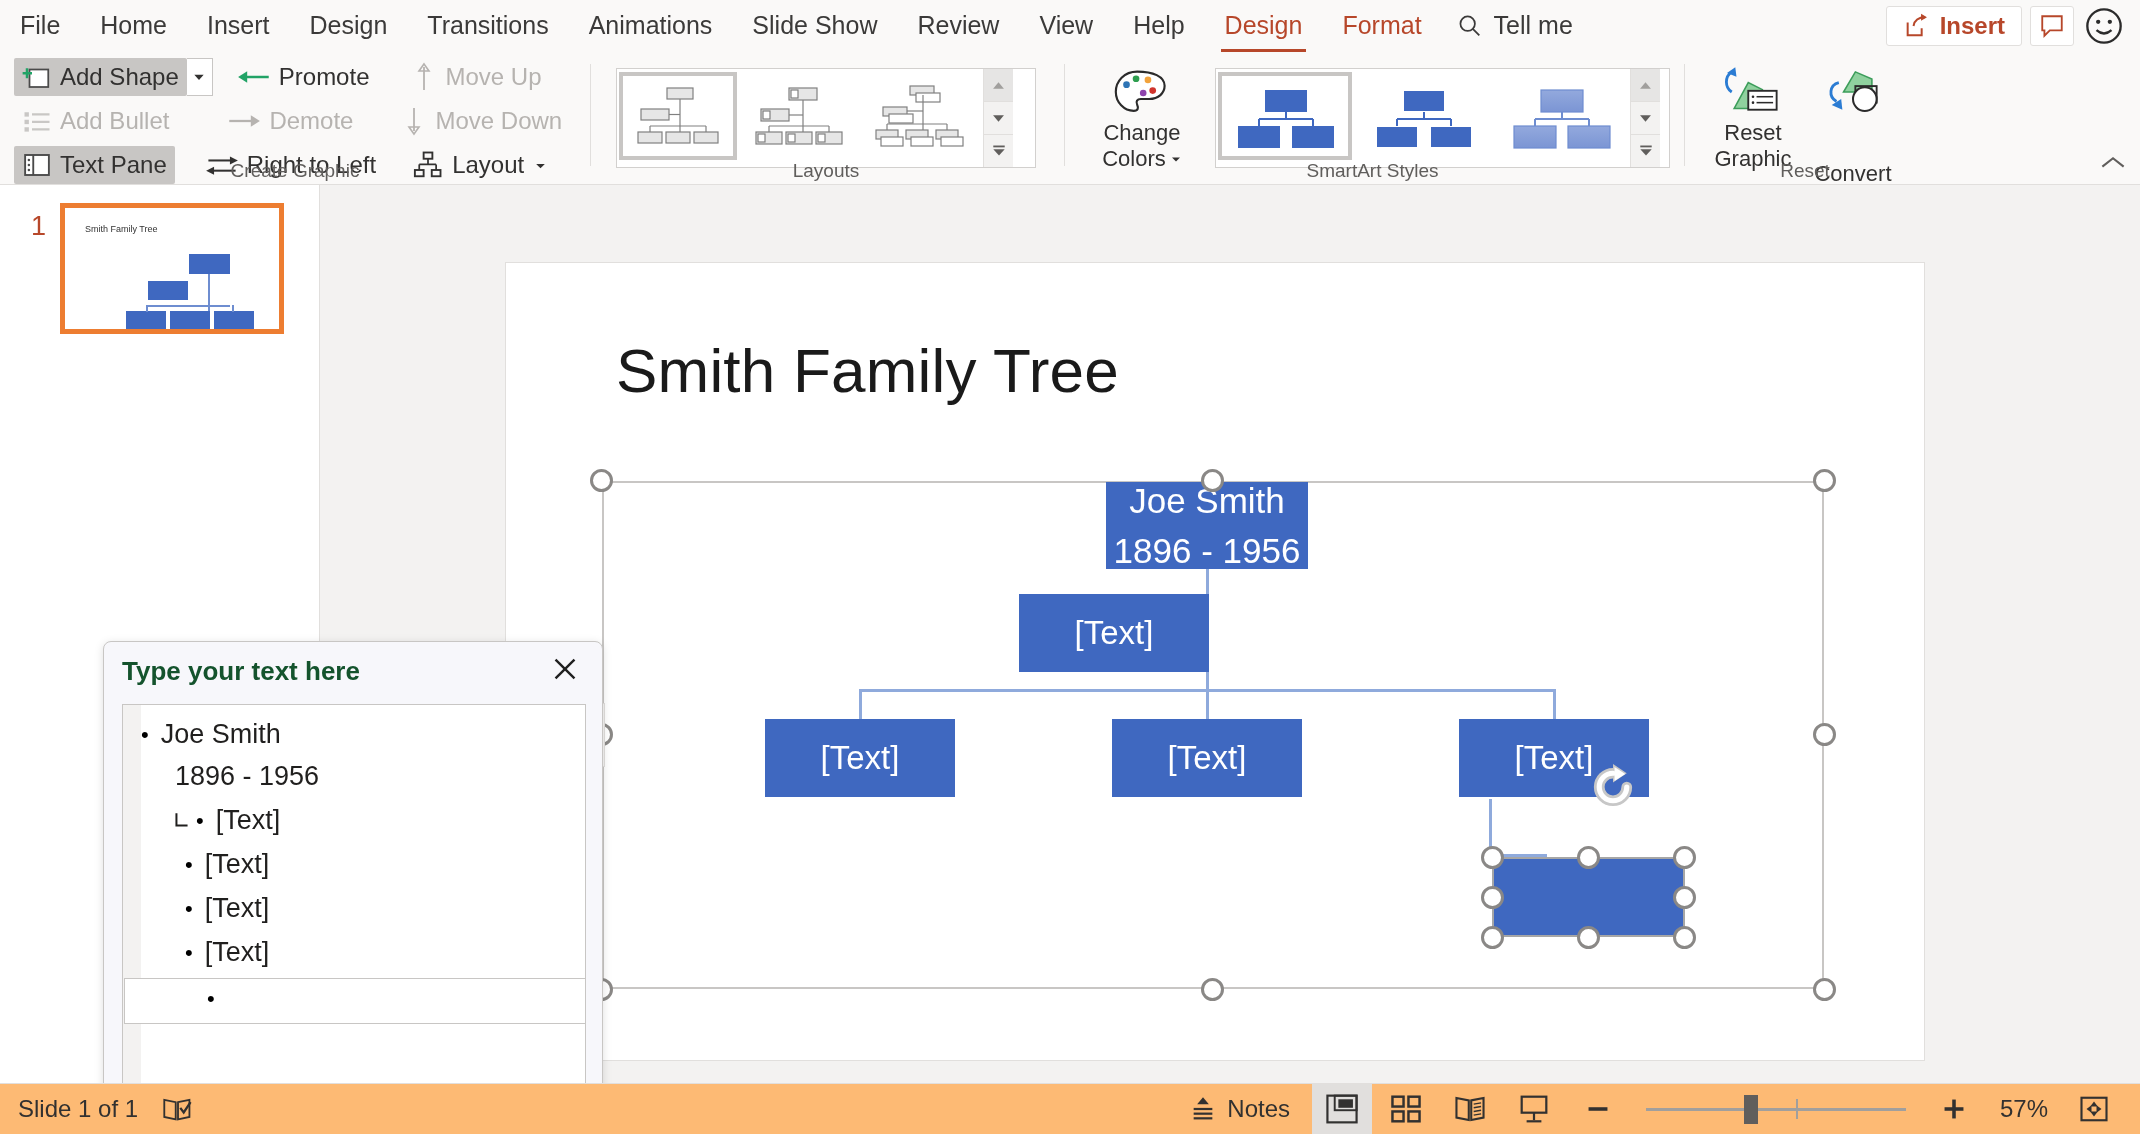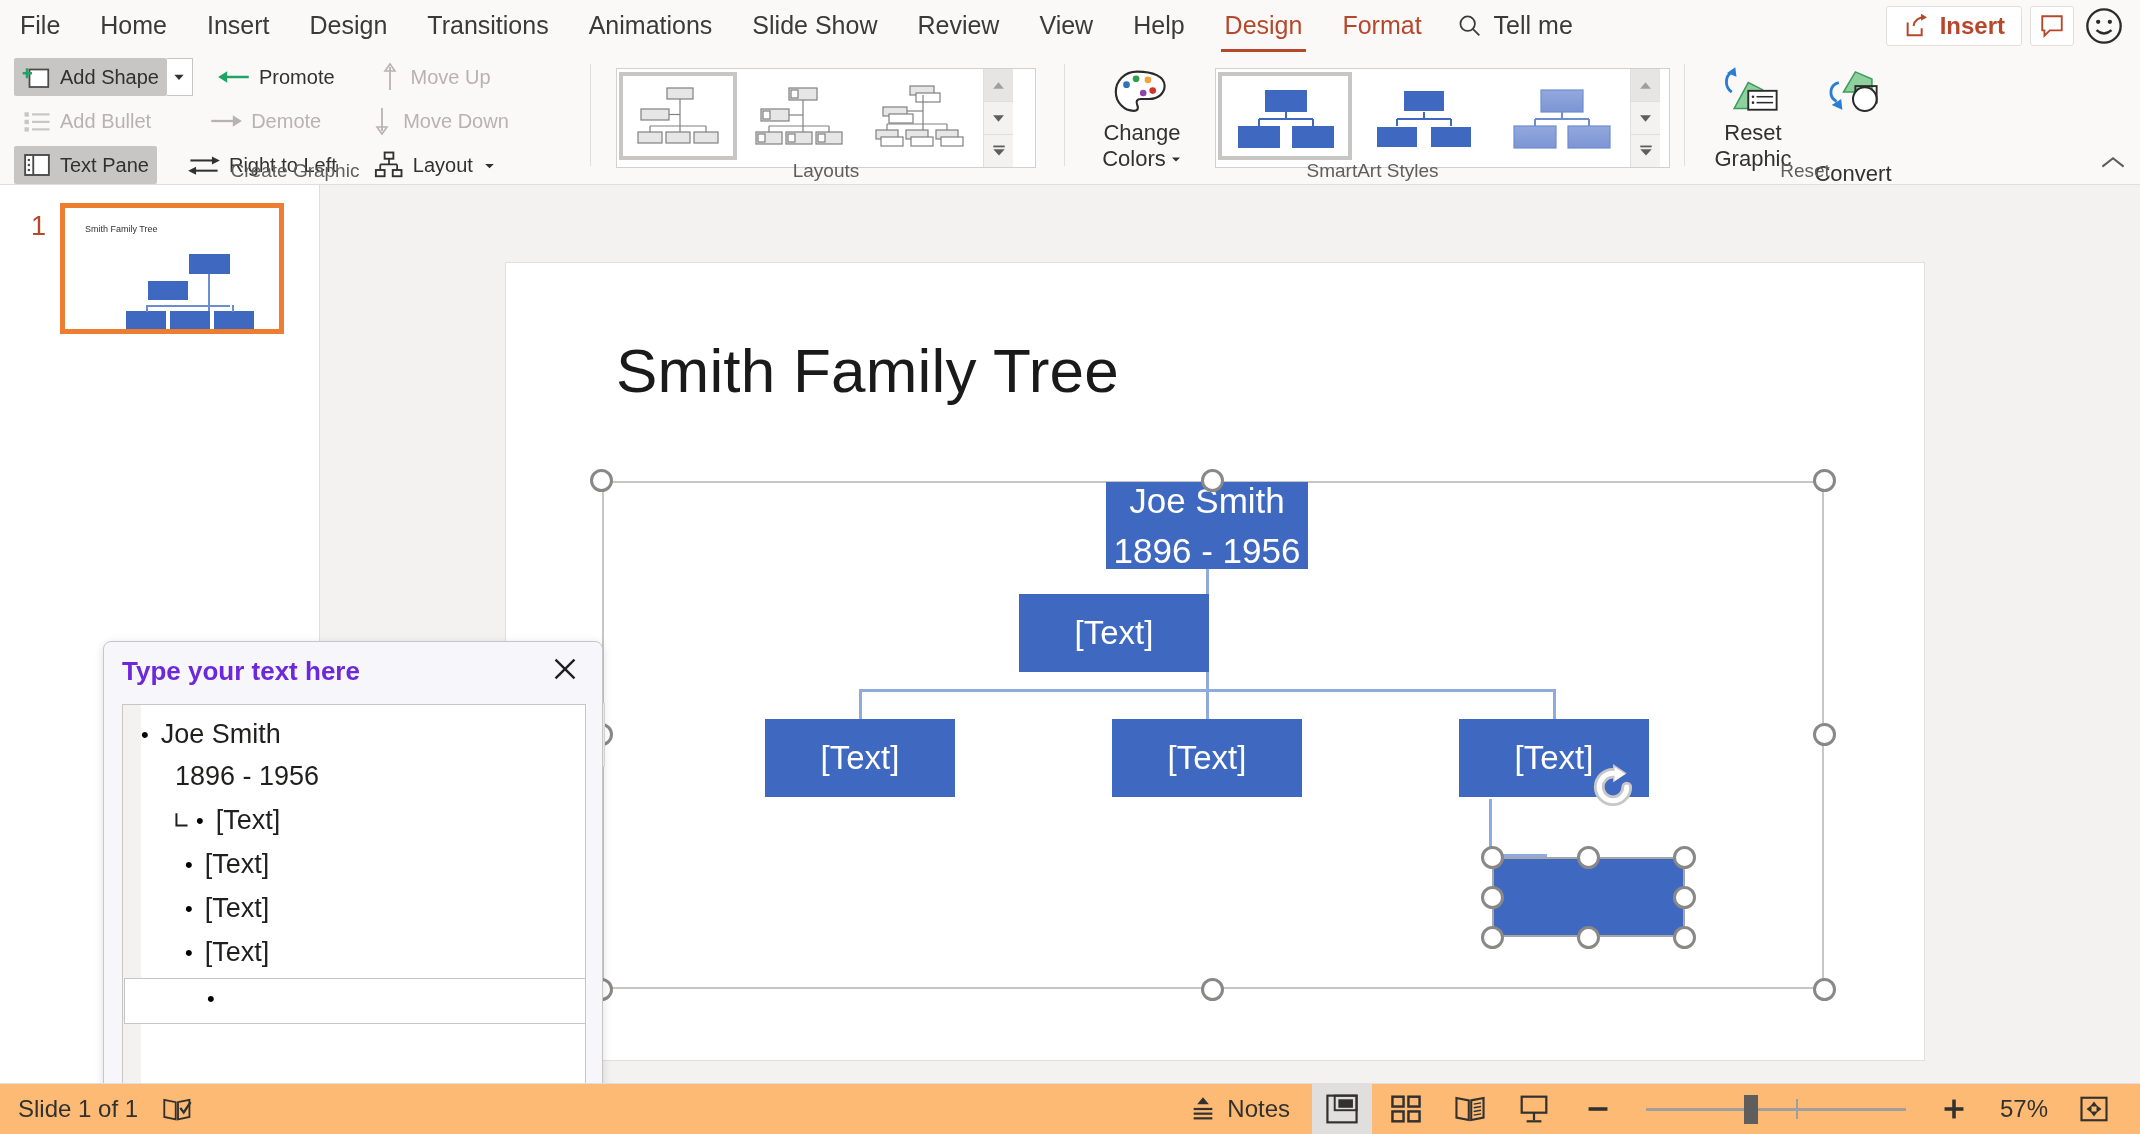--- a/index.html
+++ b/index.html
@@ -55,21 +55,21 @@
     font-size:19px; color:#605e5c;
   }
   .rsep { position:absolute; top:12px; width:1px; height:102px; background:#e1dfdd; }
 
   
   .cg-row { position:absolute; display:flex; align-items:center; }
   .cg-btn {
     display:flex; align-items:center; gap:8px; height:38px;
     padding:2px 8px; border-radius:2px; white-space:nowrap;
   }
-  .cg-btn .lbl { font-size:20px; color:#323130; }
+  .cg-btn .lbl { font-size:24px; color:#323130; }
   .cg-btn.dim .lbl { color:#b6b3b0; }
   .cg-btn.sel { background:#c8c6c4; }
   .cg-caret {
     width:26px; height:38px; background:#fff;
     display:flex; align-items:center; justify-content:center;
     border:1px solid #c8c6c4; border-left:none;
   }
 
   
   .gallery {
@@ -169,21 +169,21 @@
   
   .textpane {
     position:absolute; left:103px; top:456px; width:500px; height:534px;
     background:#f7f7fb; border:1px solid #c8c6c4; border-radius:8px;
     box-shadow:0 2px 10px rgba(0,0,0,0.13);
   }
   .tp-header {
     position:absolute; left:0; top:0; width:100%; height:58px;
     display:flex; align-items:center; padding:0 18px;
   }
-  .tp-title { font-size:26px; font-weight:bold; color:#6d28d9; }
+  .tp-title { font-size:26px; font-weight:bold; color:#14532d; }
   .tp-close {
     margin-left:auto; font-size:30px; color:#333; line-height:1; padding:4px 6px;
   }
   .tp-body {
     position:absolute; left:18px; top:62px; width:464px; height:400px;
     background:#fff; border:1px solid #c8c6c4;
   }
   .tp-gutter {
     position:absolute; left:0; top:0; width:18px; height:100%; background:#f3f2f1;
   }

